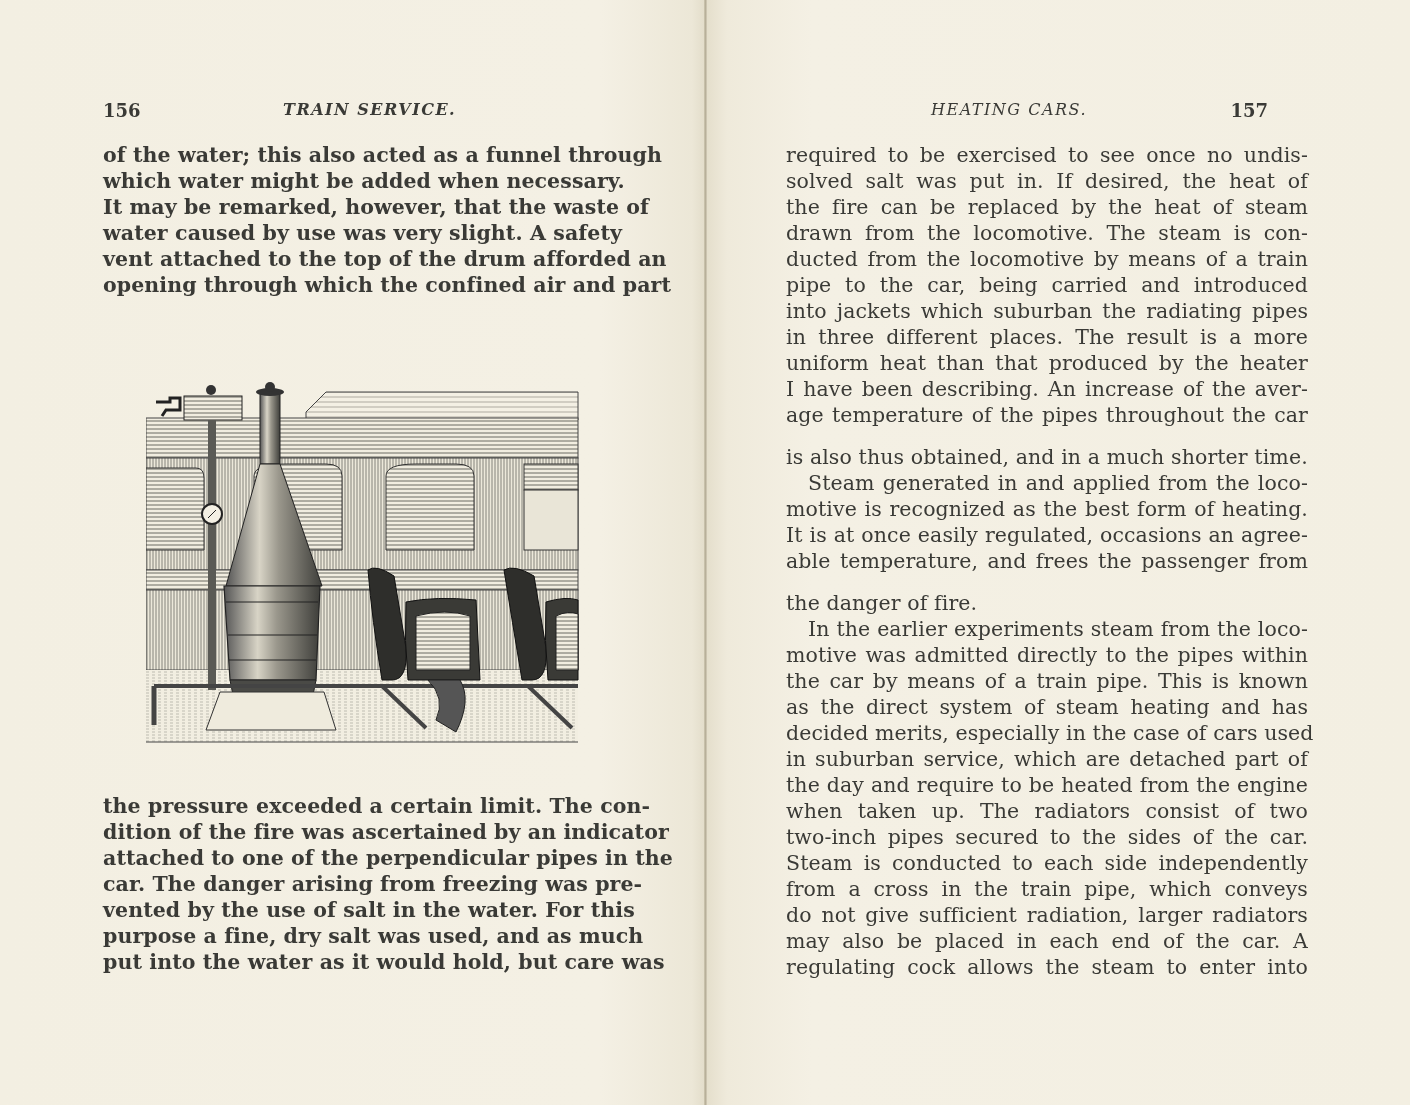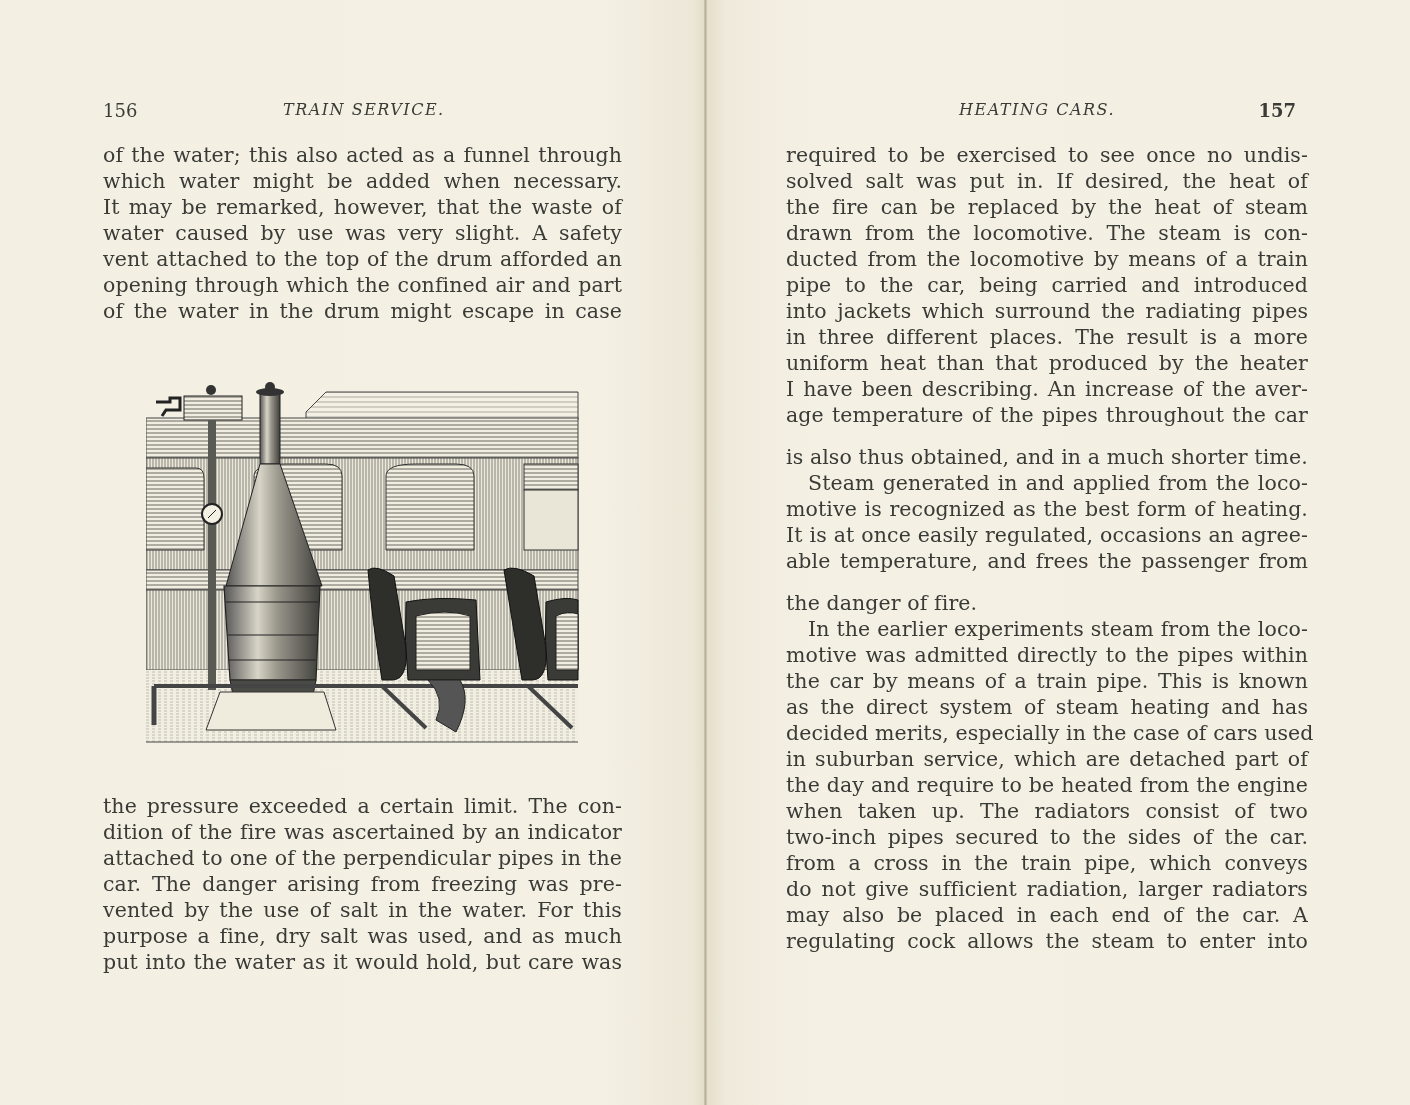--- a/index.html
+++ b/index.html
@@ -7,34 +7,35 @@
       width: 1410px; height: 1105px; overflow: hidden;
       background: #f3efe2;
       font-family: "DejaVu Serif", "Liberation Serif", serif;
       color: #3a3a36;
       position: relative;
     }
     .spread { position: absolute; inset: 0; display: flex; }
     .page {
       position: relative; height: 1105px;
       background: #f4f0e3;
+      font-weight: bold;
     }
     .page.left { width: 706px; background: linear-gradient(to right, #f3efe2 0%, #f4f0e4 85%, #ece7d7 98%, #e2dcc9 100%); }
     .page.right { width: 704px; background: linear-gradient(to right, #e4decb 0%, #efeadb 3%, #f4f0e4 15%, #f3efe2 100%); }
     .gutter {
       position: absolute; left: 704px; top: 0; width: 3px; height: 1105px;
       background: linear-gradient(to right, #cfc8b2, #b8b09a, #d6cfbb);
     }
     .running-head {
       position: absolute; top: 100px; height: 24px;
       font-size: 17px; letter-spacing: 1px;
       display: flex; align-items: baseline;
     }
     .left .running-head { left: 103px; width: 520px; }
-    .right .running-head { left: 776px; width: 520px; text-align: right; }
+    .right .running-head { left: 748px; width: 520px; text-align: right; }
     .folio { font-size: 18px; letter-spacing: 0; }
     .title-head { font-style: italic; font-size: 16px; letter-spacing: 1.5px; }
     .left .folio { position: absolute; left: 0; }
     .left .title-head { position: absolute; left: 180px; text-align: center; }
     .right .title-head { position: absolute; left: 183px; }
     .right .folio { position: absolute; right: 0; font-weight: bold; }
 
     .text-block {
       position: absolute; font-size: 20.5px; line-height: 26px;
       text-align: justify; text-align-last: justify;
@@ -64,21 +65,20 @@
       <span class="title-head">TRAIN SERVICE.</span>
     </div>
 
     <div class="text-block block-top">
       <span class="line">of the water; this also acted as a funnel through</span>
       <span class="line">which water might be added when necessary.</span>
       <span class="line">It may be remarked, however, that the waste of</span>
       <span class="line">water caused by use was very slight. A safety</span>
       <span class="line">vent attached to the top of the drum afforded an</span>
       <span class="line">opening through which the confined air and part</span>
-      <span class="line">of the water in the drum might escape in case</span>
     </div>
 
     <div class="figure">
       <svg viewBox="0 0 433 366" xmlns="http://www.w3.org/2000/svg">
         <defs>
           <pattern id="hl" width="4" height="4" patternUnits="userSpaceOnUse">
             <rect width="4" height="4" fill="#f1ede0"></rect>
             <line x1="0" y1="1" x2="4" y2="1" stroke="#6a6a62" stroke-width="1"></line>
           </pattern>
           <pattern id="vl" width="3" height="3" patternUnits="userSpaceOnUse">
@@ -178,38 +178,39 @@
     <span class="title-head">HEATING CARS.</span>
     <span class="folio">157</span>
   </div>
   <div class="text-block block-main" id="right-text">
       <span class="line">required to be exercised to see once no undis-</span>
       <span class="line">solved salt was put in. If desired, the heat of</span>
       <span class="line">the fire can be replaced by the heat of steam</span>
       <span class="line">drawn from the locomotive. The steam is con-</span>
       <span class="line">ducted from the locomotive by means of a train</span>
       <span class="line">pipe to the car, being carried and introduced</span>
-      <span class="line">into jackets which surround the radiating pipes</span>
+      <span class="line">into jackets which suburban the radiating pipes</span>
       <span class="line">in three different places. The result is a more</span>
       <span class="line">uniform heat than that produced by the heater</span>
       <span class="line">I have been describing. An increase of the aver-</span>
       <span class="line">age temperature of the pipes throughout the car</span>
       <span class="line last">is also thus obtained, and in a much shorter time.</span>
       <span class="line indent">Steam generated in and applied from the loco-</span>
       <span class="line">motive is recognized as the best form of heating.</span>
       <span class="line">It is at once easily regulated, occasions an agree-</span>
       <span class="line">able temperature, and frees the passenger from</span>
       <span class="line last">the danger of fire.</span>
       <span class="line indent">In the earlier experiments steam from the loco-</span>
       <span class="line">motive was admitted directly to the pipes within</span>
       <span class="line">the car by means of a train pipe. This is known</span>
       <span class="line">as the direct system of steam heating and has</span>
       <span class="line">decided merits, especially in the case of cars used</span>
       <span class="line">in suburban service, which are detached part of</span>
       <span class="line">the day and require to be heated from the engine</span>
       <span class="line">when taken up. The radiators consist of two</span>
       <span class="line">two-inch pipes secured to the sides of the car.</span>
+      <span class="line">Steam is conducted to each side independently</span>
       <span class="line">from a cross in the train pipe, which conveys</span>
       <span class="line">do not give sufficient radiation, larger radiators</span>
       <span class="line">may also be placed in each end of the car. A</span>
       <span class="line">regulating cock allows the steam to enter into</span>
     </div>
 </div>
 
 </body></html>

